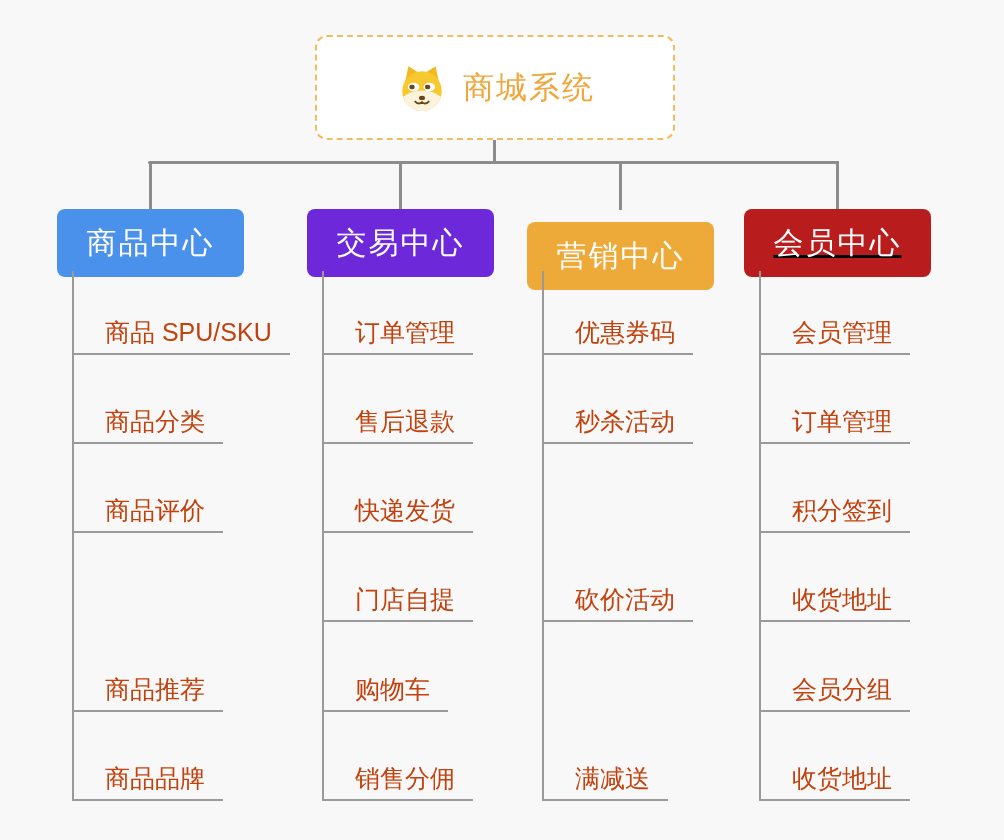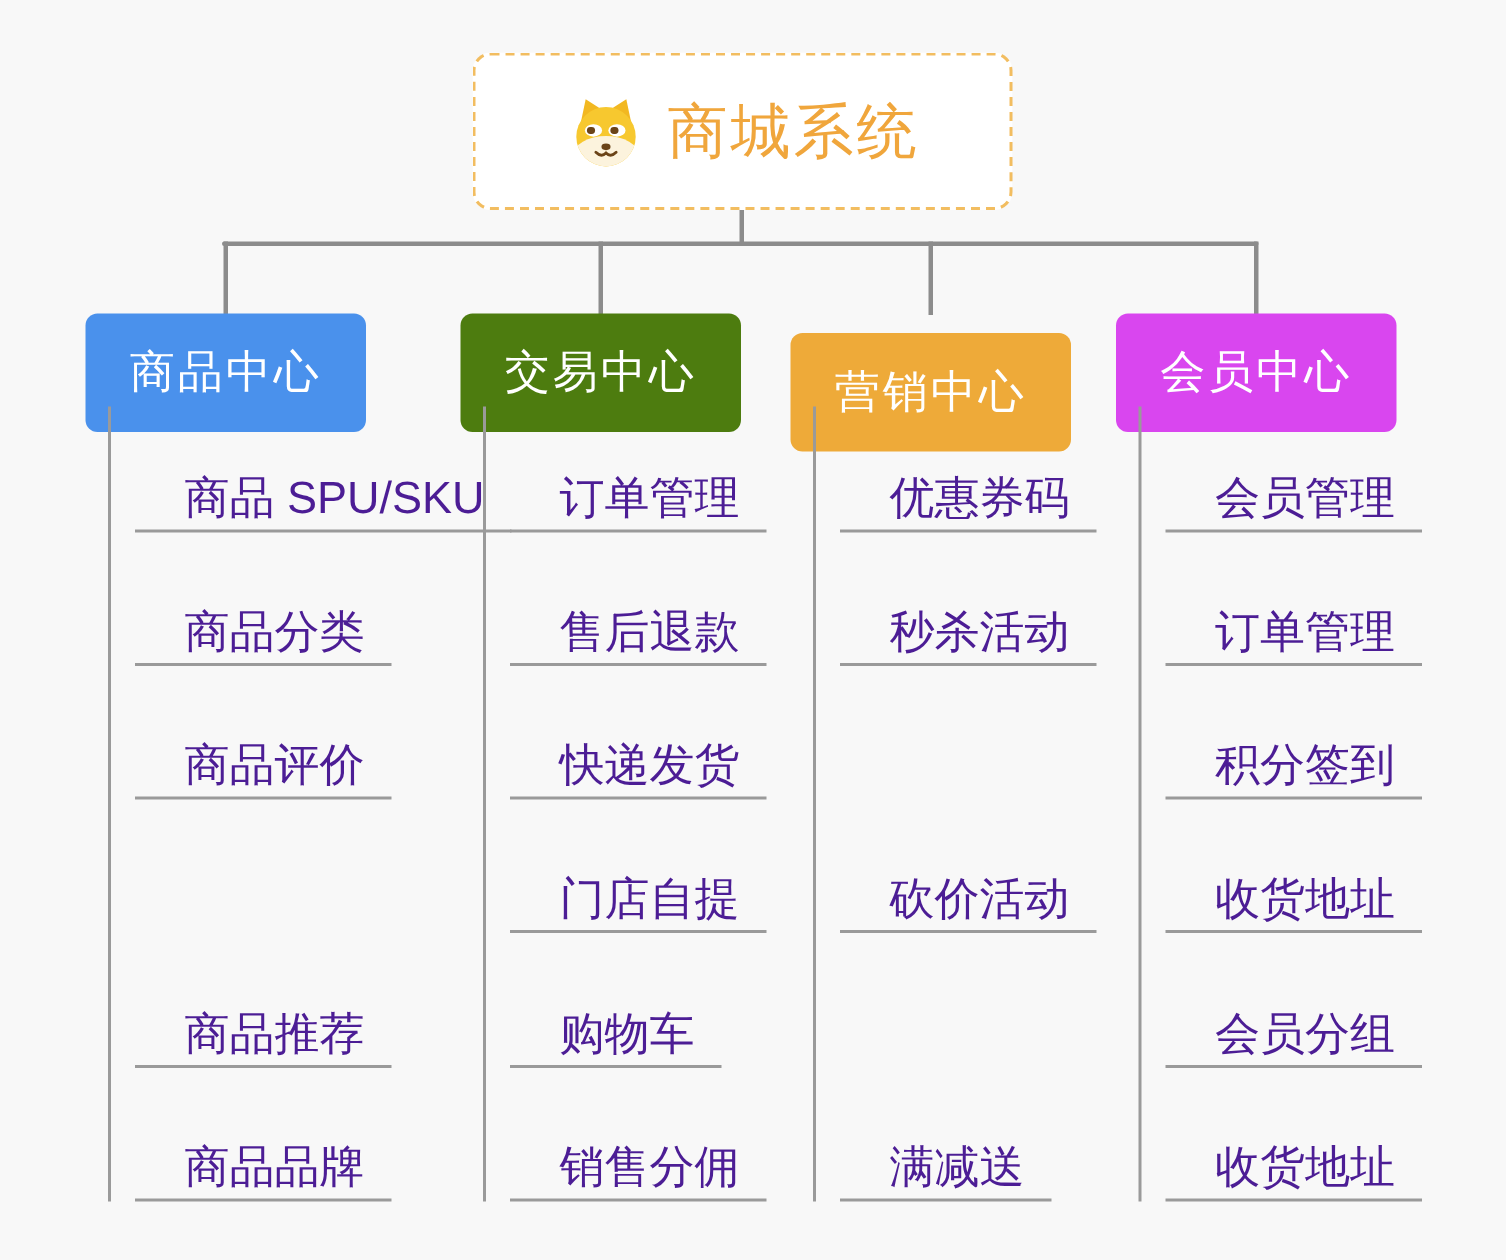--- a/index.html
+++ b/index.html
@@ -18,55 +18,55 @@
   .root{
     position:absolute;left:315px;top:35px;
     width:360px;height:105px;box-sizing:border-box;
     background:#ffffff;
     border:2px dashed #f2bd60;
     border-radius:12px;
     display:flex;align-items:center;justify-content:center;gap:14px;
     cursor:pointer;
   }
   .root-title{
-    font-size:40px;
+    font-size:31px;
     letter-spacing:2px;
     color:#f0a63c;
     white-space:nowrap;
   }
   .dog{width:54px;height:50px;display:block;}
 
   
   .line{position:absolute;background:#8c8c8c;}
   .stem{left:493px;top:140px;width:3px;height:23px;}
   .hline{left:148px;top:161px;width:691px;height:3px;border-radius:2px;}
   .stub{top:161px;width:3px;height:49px;}
   .stub0{left:149px;} .stub1{left:399px;} .stub2{left:619px;} .stub3{left:836px;}
 
   
   .group{position:absolute;top:209px;width:250px;height:631px;}
   .g0{left:57px;} .g1{left:307px;} .g2{left:527px;} .g3{left:744px;}
 
   .bbox{
     position:absolute;left:0;top:0;
-    width:187px;height:79px;
+    width:187px;height:68px;
     border-radius:8px;
     display:flex;align-items:center;justify-content:center;
     cursor:pointer;
   }
   .bbox span{
     font-size:30px;color:#ffffff;letter-spacing:2px;white-space:nowrap;
   }
   .trunk{
     position:absolute;left:15px;top:62px;
     width:2px;height:530px;background:#9a9a9a;
   }
   .node{
-    position:absolute;left:33px;
-    font-size:30px;line-height:25px;color:#4c1d95;
+    position:absolute;left:15px;
+    font-size:25px;line-height:25px;color:#c2410c;
     padding:0 18px 8px 33px;
     border-bottom:2px solid #9a9a9a;
     white-space:nowrap;
     cursor:pointer;
   }
   .n0{top:111px;} .n1{top:200px;} .n2{top:289px;}
   .n3{top:378px;} .n4{top:468px;} .n5{top:557px;}
 </style>
 </head>
 <body>
@@ -107,21 +107,21 @@
     </div>
     <div class="trunk"></div>
     <div class="node n0">商品 SPU/SKU</div>
     <div class="node n1">商品分类</div>
     <div class="node n2">商品评价</div>
     <div class="node n4">商品推荐</div>
     <div class="node n5">商品品牌</div>
   </div>
 
   <div class="group g1">
-    <div class="bbox" style="background: #4d7c0f;">
+    <div class="bbox" style="background: #6d28d9;">
       <span>交易中心</span>
     </div>
     <div class="trunk"></div>
     <div class="node n0">订单管理</div>
     <div class="node n2">快递发货</div>
     <div class="node n1">售后退款</div>
     <div class="node n3">门店自提</div>
     <div class="node n4">购物车</div>
     <div class="node n5">销售分佣</div>
   </div>
@@ -131,21 +131,21 @@
       <span>营销中心</span>
     </div>
     <div class="trunk"></div>
     <div class="node n0">优惠券码</div>
     <div class="node n1">秒杀活动</div>
     <div class="node n3">砍价活动</div>
     <div class="node n5">满减送</div>
   </div>
 
   <div class="group g3">
-    <div class="bbox" style="background: #d946ef;">
+    <div class="bbox" style="background: #b91c1c; text-decoration: underline;">
       <span>会员中心</span>
     </div>
     <div class="trunk"></div>
     <div class="node n0">会员管理</div>
     <div class="node n1">订单管理</div>
     <div class="node n2">积分签到</div>
     <div class="node n3">收货地址</div>
     <div class="node n4">会员分组</div>
     <div class="node n5">收货地址</div>
   </div>

